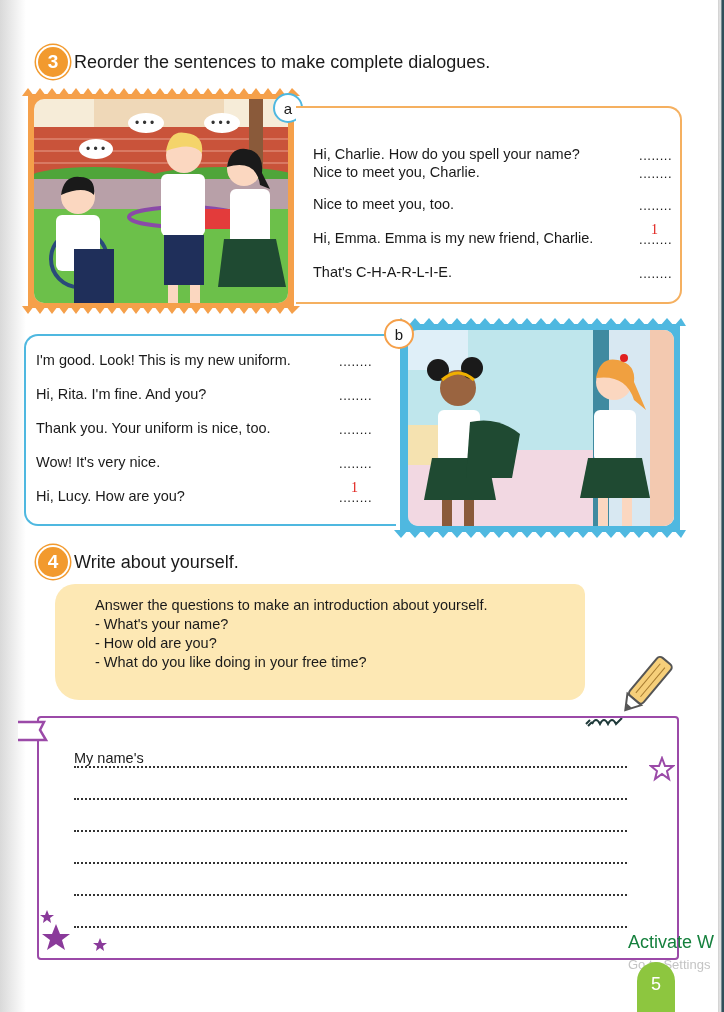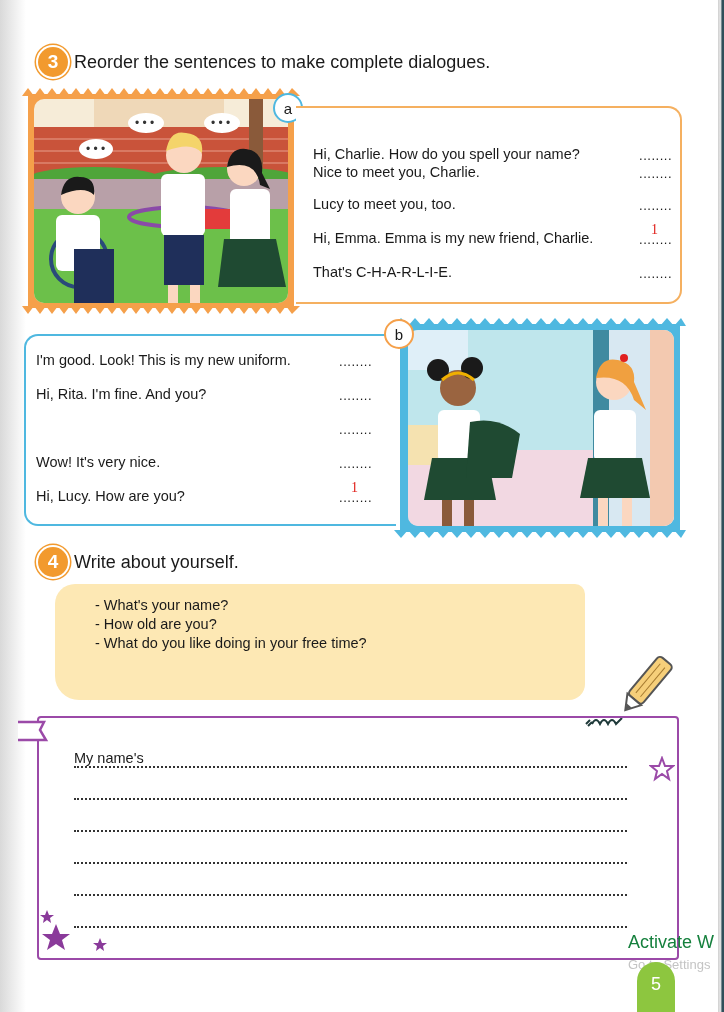--- a/index.html
+++ b/index.html
@@ -98,21 +98,21 @@
 <div class="list-box" style="left:296px;top:106px;width:384px;height:194px;border:2px solid #f5b060;border-left:none;border-radius:0 14px 14px 0;">
   <div class="row" style="top:20px;left:17px;right:8px;margin-top:36px;">
     <span class="txt">Nice to meet you, Charlie.</span>
     <span class="dots">........</span>
   </div>
   <div class="row" style="top:38px;left:17px;right:8px;">
     <span class="txt">Hi, Charlie. How do you spell your name?</span>
     <span class="dots">........</span>
   </div>
   <div class="row" style="top:88px;left:17px;right:8px;">
-    <span class="txt">Lucy to meet you, too.</span>
+    <span class="txt">Nice to meet you, too.</span>
     <span class="dots">........</span>
   </div>
   <div class="row" style="top:122px;left:17px;right:8px;">
     <span class="txt">Hi, Emma. Emma is my new friend, Charlie.</span>
     <span class="dots">........</span>
     <span class="ans">1</span>
   </div>
   <div class="row" style="top:156px;left:17px;right:8px;">
     <span class="txt">That's C-H-A-R-L-I-E.</span>
     <span class="dots">........</span>
@@ -122,20 +122,21 @@
 <div class="list-box" style="left:24px;top:334px;width:370px;height:188px;border:2px solid #4fb8e0;border-right:none;border-radius:14px 0 0 14px;">
   <div class="row" style="top:16px;left:10px;right:24px;">
     <span class="txt">I'm good. Look! This is my new uniform.</span>
     <span class="dots">........</span>
   </div>
   <div class="row" style="top:50px;left:10px;right:24px;">
     <span class="txt">Hi, Rita. I'm fine. And you?</span>
     <span class="dots">........</span>
   </div>
   <div class="row" style="top:84px;left:10px;right:24px;">
+    <span class="txt">Thank you. Your uniform is nice, too.</span>
     <span class="dots">........</span>
   </div>
   <div class="row" style="top:118px;left:10px;right:24px;">
     <span class="txt">Wow! It's very nice.</span>
     <span class="dots">........</span>
   </div>
   <div class="row" style="top:152px;left:10px;right:24px;">
     <span class="txt">Hi, Lucy. How are you?</span>
     <span class="dots">........</span>
     <span class="ans">1</span>
@@ -178,20 +179,21 @@
 </div>
 <div class="letter-badge" style="left:384px;top:319px;border:2px solid #f5a04a;">b</div>
 
 <div class="sec-head" style="left:38px;top:547px;">
   <div class="num-badge">4</div>
   <span>Write about yourself.</span>
 </div>
 
 <div class="note">
   <div class="lines">
+    <div>Answer the questions to make an introduction about yourself.</div>
     <div>- What's your name?</div>
     <div>- How old are you?</div>
     <div>- What do you like doing in your free time?</div>
   </div>
 </div>
 
 <svg style="position:absolute;left:618px;top:652px;" width="56" height="70">
   <g transform="rotate(40 28 35)">
     <rect x="18" y="2" width="18" height="50" rx="4" fill="#f6cf7a" stroke="#555" stroke-width="2"></rect>
     <line x1="24" y1="8" x2="24" y2="46" stroke="#a57a30" stroke-width="1"></line>

